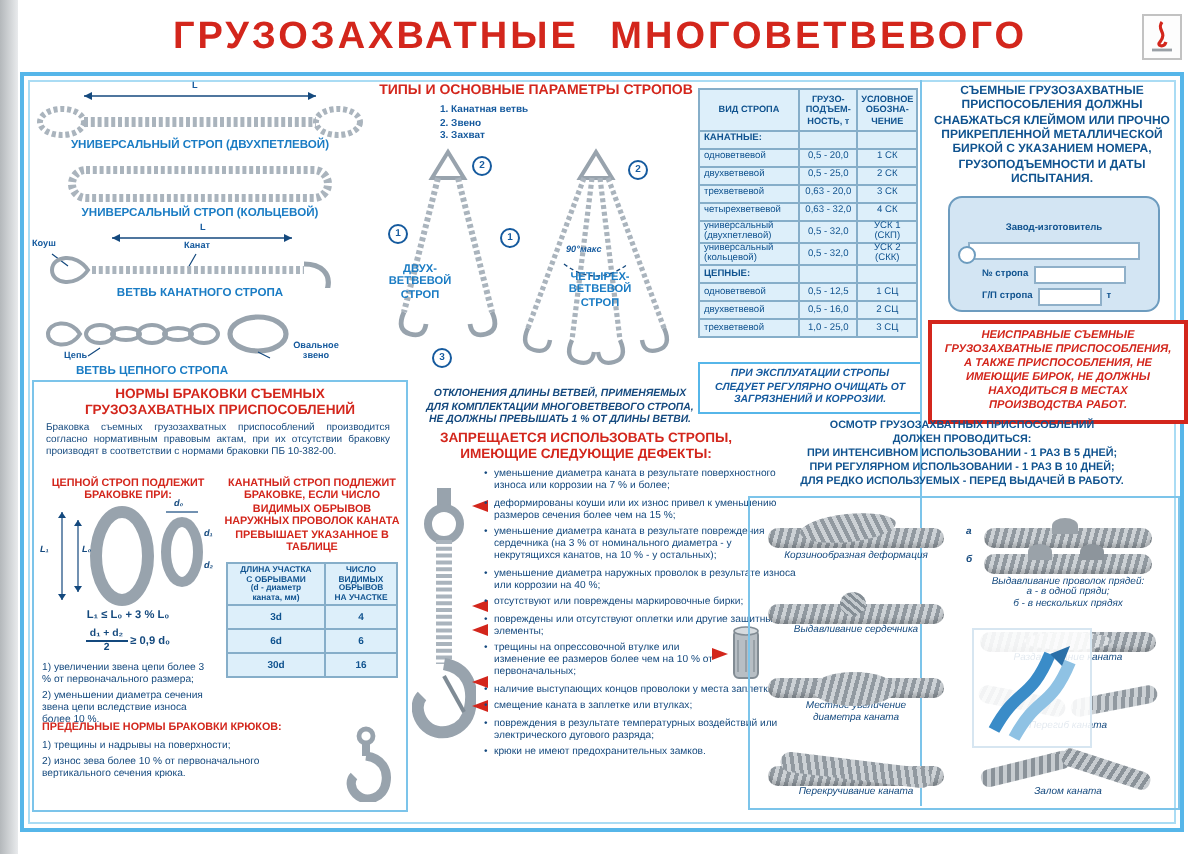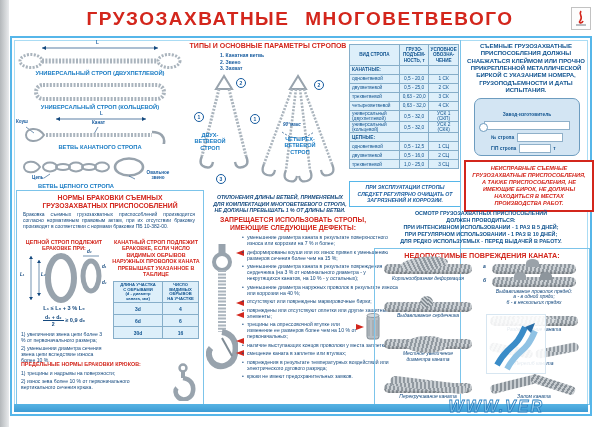--- a/index.html
+++ b/index.html
@@ -437,21 +437,20 @@
           <li style="width:118px">трещины на опрессовочной втулке или изменение ее размеров более чем на 10 % от первоначальных;</li>
           <li>наличие выступающих концов проволоки у места заплетки;</li>
           <li>смещение каната в заплетке или втулках;</li>
           <li>повреждения в результате температурных воздействий или электрического дугового разряда;</li>
           <li>крюки не имеют предохранительных замков.</li>
         </ul>
       </div>
     </div>
 
     <div class="abs sec-border" style="left:362px;top:210px;width:214px;height:155px">
-      <div id="dmg-title" style="margin-top:2px">НЕДОПУСТИМЫЕ ПОВРЕЖДЕНИЯ КАНАТА:</div>
 
       <div class="dmg-col" style="left:2px;width:102px">
         <figure class="dmg" style="margin:0">
           <div class="rope d-basket"></div>
           <figcaption>Корзинообразная деформация</figcaption>
         </figure>
         <figure class="dmg" style="margin:0">
           <div class="rope d-core"></div>
           <figcaption>Выдавливание сердечника</figcaption>
         </figure>
@@ -484,23 +483,20 @@
           <div class="rope d-bend"></div>
           <figcaption>Перегиб каната</figcaption>
         </figure>
         <figure class="dmg" style="margin:0">
           <div class="rope d-kink"></div>
           <figcaption>Залом каната</figcaption>
         </figure>
       </div>
     </div>
 
-    <div id="footband" class="abs">
-      <span id="watermark" class="abs">WWW.VER</span>
-    </div>
   </div>
 
   <div id="blogo" class="abs">
     <svg width="58" height="58" viewBox="0 0 58 58">
       <path d="M10,50 C22,28 28,36 38,12" stroke="#3a8cc8" stroke-width="6" fill="none"></path>
       <path d="M20,54 C32,32 38,40 48,16" stroke="#8fc2e4" stroke-width="6" fill="none"></path>
       <path d="M38,12 l10,-4 l-4,10 z" fill="#2a6fa8"></path>
     </svg>
   </div>
 </div>

